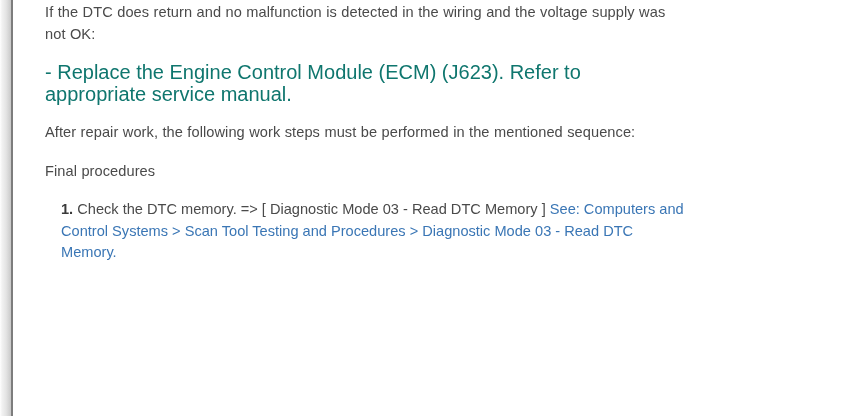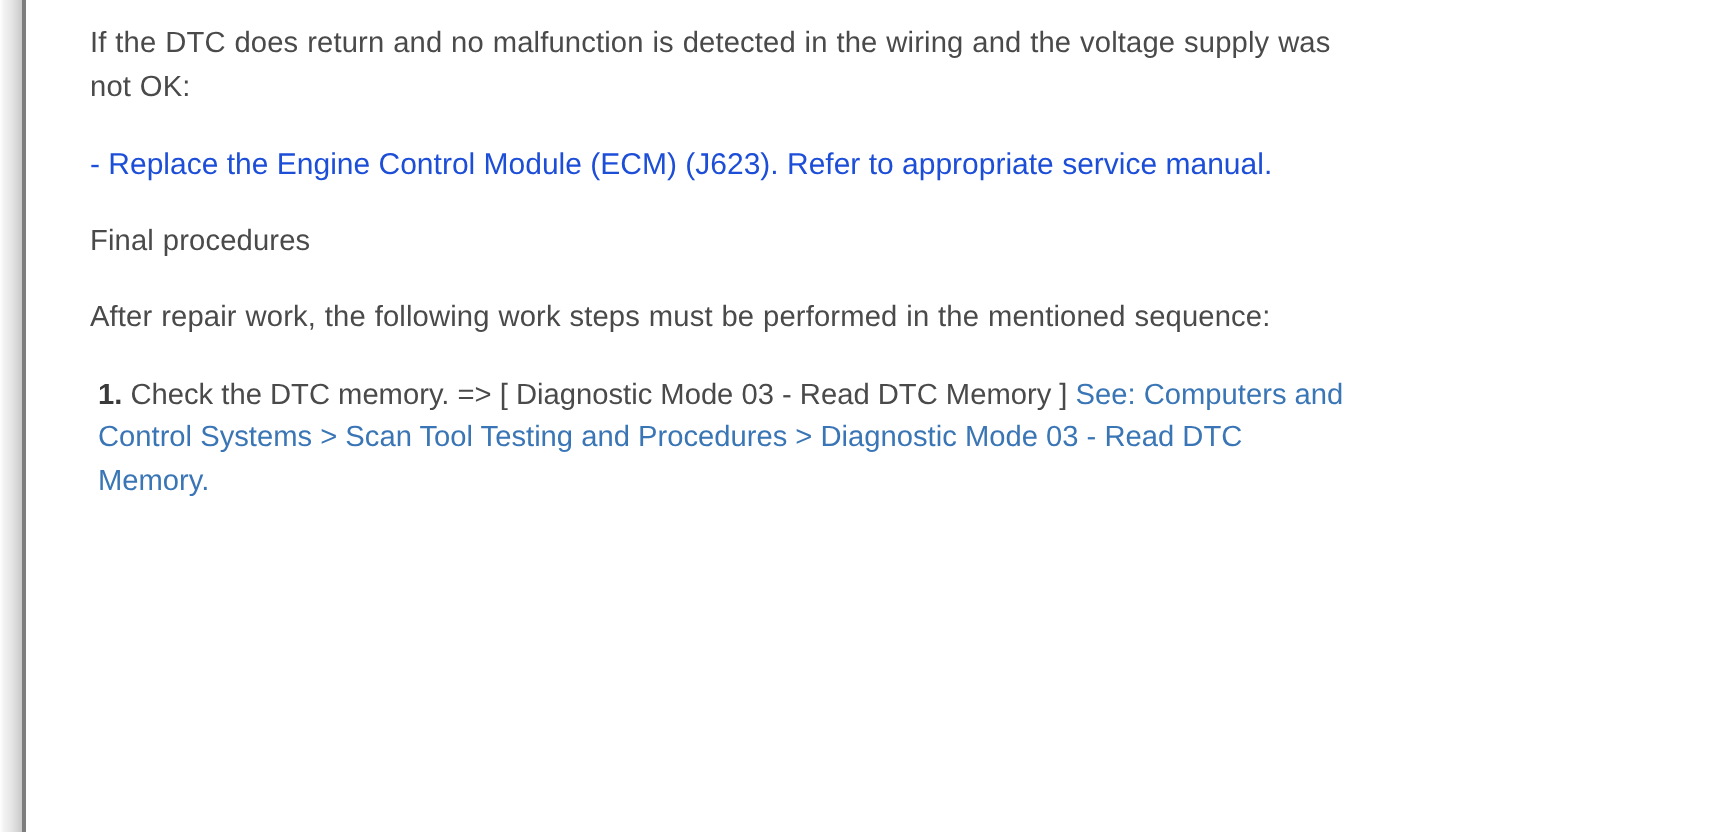--- a/index.html
+++ b/index.html
@@ -42,80 +42,80 @@
   }
 
   #content {
     position: absolute;
     left: 13px;
     top: 0;
     width: 754px;
     height: 416px;
     background: #ffffff;
     box-sizing: border-box;
-    padding: 12px 0 0 32px;
+    padding: 2px 0 0 32px;
   }
 
   .para {
     width: 625px;
     margin: 0 0 17px 0;
     font-size: 14.6px;
     line-height: 21.5px;
     color: #4a4a4a;
     letter-spacing: 0.005em;
     word-spacing: 0.02em;
   }
 
   .para.tight-top {
     margin-top: 0;
   }
 
   .step {
     width: 625px;
-    margin: 0 0 17px 4px;
+    margin: 0 0 17px 16px;
     font-size: 14.6px;
     line-height: 21.5px;
     color: #4a4a4a;
   }
 
   .step-num {
     font-weight: bold;
     color: #3a3a3a;
   }
 
   .link {
     color: #3a76b5;
     text-decoration: none;
     cursor: pointer;
   }
 
   .dash-item {
     width: 625px;
     margin: 0 0 17px 0;
-    font-size: 15px;
+    font-size: 20px;
     line-height: 21.5px;
-    color: #1d4ed8;
+    color: #0f766e;
   }
 </style>
 </head>
 <body>
 
 <div id="page">
 
   <div id="left-gutter"></div>
   <div id="gutter-divider"></div>
 
   <div id="content">
 
     <p class="para tight-top">If the DTC does return and no malfunction is detected in the wiring and the voltage supply was not OK:</p>
 
     <p class="dash-item">-  Replace the Engine Control Module (ECM) (J623). Refer to appropriate service manual.</p>
 
+    <p class="para">After repair work, the following work steps must be performed in the mentioned sequence:</p>
+
     <p class="para">Final procedures</p>
-
-    <p class="para">After repair work, the following work steps must be performed in the mentioned sequence:</p>
 
     <p class="step"><span class="step-num">1.</span><span> Check the DTC memory. =&gt; [ Diagnostic Mode 03 - Read DTC Memory ] </span><a class="link">See: Computers and Control Systems &gt; Scan Tool Testing and Procedures &gt; Diagnostic Mode 03 - Read DTC Memory.</a></p>
 
 
 
   </div>
 </div>
 
 </body></html>

